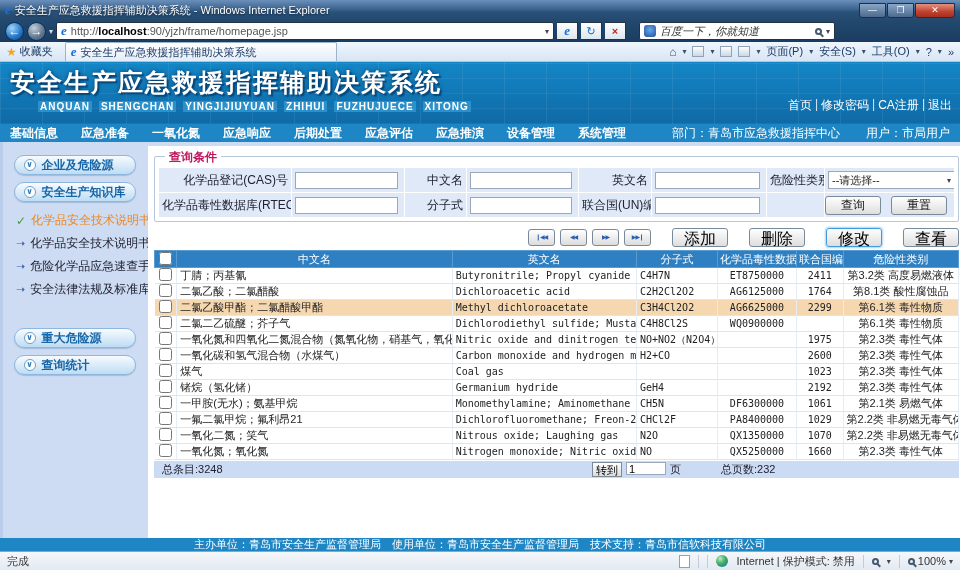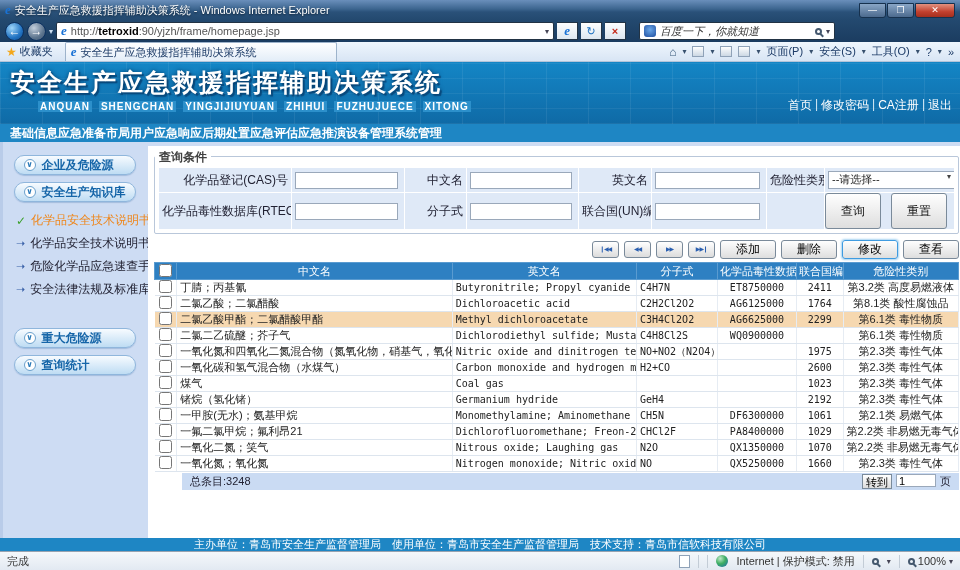--- a/index.html
+++ b/index.html
@@ -54,21 +54,21 @@
       repeating-linear-gradient(0deg, rgba(255,255,255,0.06) 0 1px, transparent 1px 15px),
       linear-gradient(180deg,#1486c6,#0f6aa6); }
   .banner-title { font-size:25px; font-weight:bold; letter-spacing:2px; padding:4px 0 0 10px;
     text-shadow:0 0 4px #063f6e, 2px 2px 1px #0a4c80; }
   .banner-sub { margin:2px 0 0 38px; display:flex; gap:7px; }
   .chip { background:#2c90cb; padding:0 2px; font-size:10px; font-weight:bold; letter-spacing:1px; }
   .toplinks { position:absolute; right:8px; bottom:10px; font-size:12px; display:flex; gap:3px;text-align:center; }
   .toplinks a { color:#fff; text-decoration:none; }
   .toplinks .sep { color:#d6eaf6; }
 
-  .navmenu { height:18px; background:#1e86c4; display:flex; align-items:center; padding:0 10px; 
+  .navmenu { height:18px; background:#1e86c4; display:flex; align-items:center; padding:0 10px; gap:23px;
     color:#fff; font-size:12px; font-weight:bold; }
   .navmenu a { color:#fff; text-decoration:none; white-space:nowrap; }
   .nm-right { margin-left:auto; display:flex; gap:26px; font-weight:normal; white-space:nowrap; }
 
   
   .bodyarea { height:396px; display:flex; background:#cddcf3; }
   .sidebar { width:146px; flex:0 0 146px; padding-top:6px; border-left:3px solid #b9cce9; }
   .acc { width:122px; height:20px; margin:7px auto 5px; border:1px solid #8fb6dc; border-radius:10px;
     background:linear-gradient(#f7fbff,#bedcf3); display:flex; align-items:center; gap:6px; padding:0 9px;
     color:#1565a8; font-weight:bold; font-size:12px; box-shadow:0 1px 1px rgba(90,130,180,.35); }
@@ -76,52 +76,52 @@
     color:#2a7ab8; font-size:8px; line-height:10px; text-align:center; flex:0 0 auto; }
   .side-items { padding:2px 0 6px 0; }
   .side-item { display:flex; gap:5px; align-items:center; padding:3px 0 3px 13px; font-size:12px; color:#223; white-space:nowrap; }
   .side-item .arr { color:#3a62a8; font-weight:bold; font-size:11px; }
   .side-item.active { color:#ef8518; }
   .side-item.active .chk { color:#3aa02a; font-weight:bold; }
   .side-gap { height:14px; }
 
   .main { flex:1; background:#fff; margin:4px 5px 0 2px; padding:2px 6px 0 6px; display:flex; flex-direction:column; }
   .qwrap { border:1px solid #b9c7da; border-radius:2px; margin-top:8px; padding:10px 3px 3px 3px; position:relative; }
-  .qlegend { position:absolute; top:-8px; left:0; background:#fff; padding:0 4px; color:#404040; font-weight:bold; font-size:12px; }
+  .qlegend { position:absolute; top:-8px; left:10px; background:#fff; padding:0 4px; color:#be185d; font-weight:bold; font-size:12px; }
   .qtable { width:100%; border-collapse:collapse; table-layout:fixed; }
   .qtable td { background:#dfe9f7; border:1px solid #fff; height:25px; font-size:12px; color:#223; padding:0 3px; overflow:hidden; white-space:nowrap; }
   .qtable td.lab { text-align:right;margin-top:19px; }
   .qinput { width:97%; height:17px; border:1px solid #9aa8ba; background:#fff; }
-  .qselect { width:127px; height:18px; border:1px solid #9aa8ba; background:#fff; display:flex; 
+  .qselect { width:127px; height:18px; border:1px solid #9aa8ba; background:#fff; display:flex; align-items:center;
     justify-content:space-between; padding:0 3px; font-size:11px; color:#222; }
   .qselect .d { font-size:8px; color:#444; }
-  .btn { height:36px; min-width:56px; border:1px solid #7a8a9a; border-radius:3px;
+  .btn { height:19px; min-width:56px; border:1px solid #7a8a9a; border-radius:3px;
     background:linear-gradient(#fefefe,#dedede); font-size:12px; color:#111; padding:0 8px; font-family:inherit; }
   .btnrow { display:flex; gap:10px; justify-content:flex-end; padding-right:4px; }
 
   .toolbar { display:flex; justify-content:flex-end; align-items:center; gap:5px; margin:6px 0 3px; }
   .pgbtn { width:27px; height:17px; border:1px solid #7a8a9a; border-radius:3px; background:linear-gradient(#fff,#dcdcdc);
     color:#2a5fb0; font-size:6px; line-height:15px; text-align:center; letter-spacing:-1px; }
   .actbtn { height:19px; min-width:56px; border:1px solid #7a8a9a; border-radius:3px;
-    background:linear-gradient(#fefefe,#dedede); font-size:12px; padding:0 6px; font-family:inherit; }
+    background:linear-gradient(#fefefe,#dedede); font-size:16px; padding:0 6px; font-family:inherit;margin-left:16px; }
   .actbtn.focus { border:1px solid #3f9be0; box-shadow:0 0 2px 1px #a8d4f2; }
 
   table.data { width:100%; border-collapse:collapse; table-layout:fixed; font-size:11px; color:#222; }
   .data th { background:#2e80c2; color:#fff; font-weight:normal; height:17px; border:1px solid #5a9bd0;
     font-size:11px; overflow:hidden; white-space:nowrap; padding:0 2px; }
   .data td { height:16px; border-bottom:1px solid #dde5ee; border-right:1px solid #e6ecf3; overflow:hidden;
     white-space:nowrap; padding:0 3px; background:#fff; }
   .data td.en, .data td.num { font-family:"DejaVu Sans Mono","Liberation Mono",monospace; font-size:10px; }
   .data td.num { text-align:center; }
   .data td.hz { text-align:center; }
   .data td.ck { text-align:center; padding:0; }
   .data tr.hl td { background:#f6d8b0; }
 
   .pagbar { background:#cadbf3; height:17px; display:flex; align-items:center; font-size:11px; color:#223;
-    padding:0 8px; margin-top:1px;margin-left:28px; }
+    padding:0 8px; margin-top:1px; }
   .pag-mid { margin-left:auto; display:flex; align-items:flex-start; gap:4px; }
   .goto-btn { height:15px; border:1px solid #7a8a9a; background:linear-gradient(#fff,#dcdcdc); font-size:11px; padding:0 3px; font-family:inherit; }
   .goto-input { width:40px; height:13px; border:1px solid #9aa8ba; font-size:11px; padding-left:2px; }
   .pag-total { width:230px; margin-left:40px; }
 
   .footerbar { height:13px; background:#1e86c4; color:#fff; font-size:11px; line-height:13px; text-align:center; }
 
   .statusbar { height:19px; background:linear-gradient(#f5f8fb,#e2e9f2); border-top:1px solid #98a3b0;
     display:flex; align-items:center; font-size:11px; color:#333; padding:0 7px; gap:8px; }
   .st-right { margin-left:auto; display:flex; align-items:center; gap:8px; }
@@ -142,21 +142,21 @@
     <div class="winbtn close">✕</div>
   </div>
 </div>
 
 <div class="navrow">
   <div class="circ">←</div>
   <div class="circ fwd">→</div>
   <span class="tiny-drop">▾</span>
   <div class="addr">
     <span class="elogo">e</span>
-    <span><span>http://</span><span class="host">tetroxid</span><span>:90/yjzh/frame/homepage.jsp</span></span>
+    <span><span>http://</span><span class="host">localhost</span><span>:90/yjzh/frame/homepage.jsp</span></span>
     <span class="drop">▾</span>
   </div>
   <div class="chromebtn"><span class="elogo">e</span></div>
   <div class="chromebtn refresh">↻</div>
   <div class="chromebtn stop">×</div>
   <div class="searchbox">
     <span class="baidu-ico"></span>
     <span>百度一下，你就知道</span>
     <span class="mag"></span>
     <span class="drop">▾</span>
@@ -207,27 +207,31 @@
       <span class="sep">|</span>
     <a href="#">CA注册</a>
       <span class="sep">|</span>
     <a href="#">退出</a>
   </div>
 </div>
 
 <div class="navmenu">
   <a href="#">基础信息</a>
   <a href="#">应急准备</a>
-  <a href="#">市局用户</a>
+  <a href="#">一氧化氮</a>
   <a href="#">应急响应</a>
   <a href="#">后期处置</a>
   <a href="#">应急评估</a>
   <a href="#">应急推演</a>
   <a href="#">设备管理</a>
   <a href="#">系统管理</a>
+  <div class="nm-right">
+    <span>部门：青岛市应急救援指挥中心</span>
+    <span>用户：市局用户</span>
+  </div>
 </div>
 
 <div class="bodyarea">
   <div class="sidebar">
     <div class="acc">
       <span class="acc-ico">∨</span>
       <span>企业及危险源</span>
     </div>
     <div class="acc">
       <span class="acc-ico">∨</span>
@@ -456,20 +460,21 @@
         </tbody>
     </table>
 
     <div class="pagbar">
       <span>总条目:3248</span>
       <div class="pag-mid">
         <button class="goto-btn">转到</button>
         <input class="goto-input" value="1" style="">
         <span>页</span>
       </div>
+      <span class="pag-total">总页数:232</span>
     </div>
   </div>
 </div>
 
 <div class="footerbar">主办单位：青岛市安全生产监督管理局　使用单位：青岛市安全生产监督管理局　技术支持：青岛市信软科技有限公司</div>
 
 <div class="statusbar">
   <span>完成</span>
   <div class="st-right">
     <span class="doc-ico"></span>

